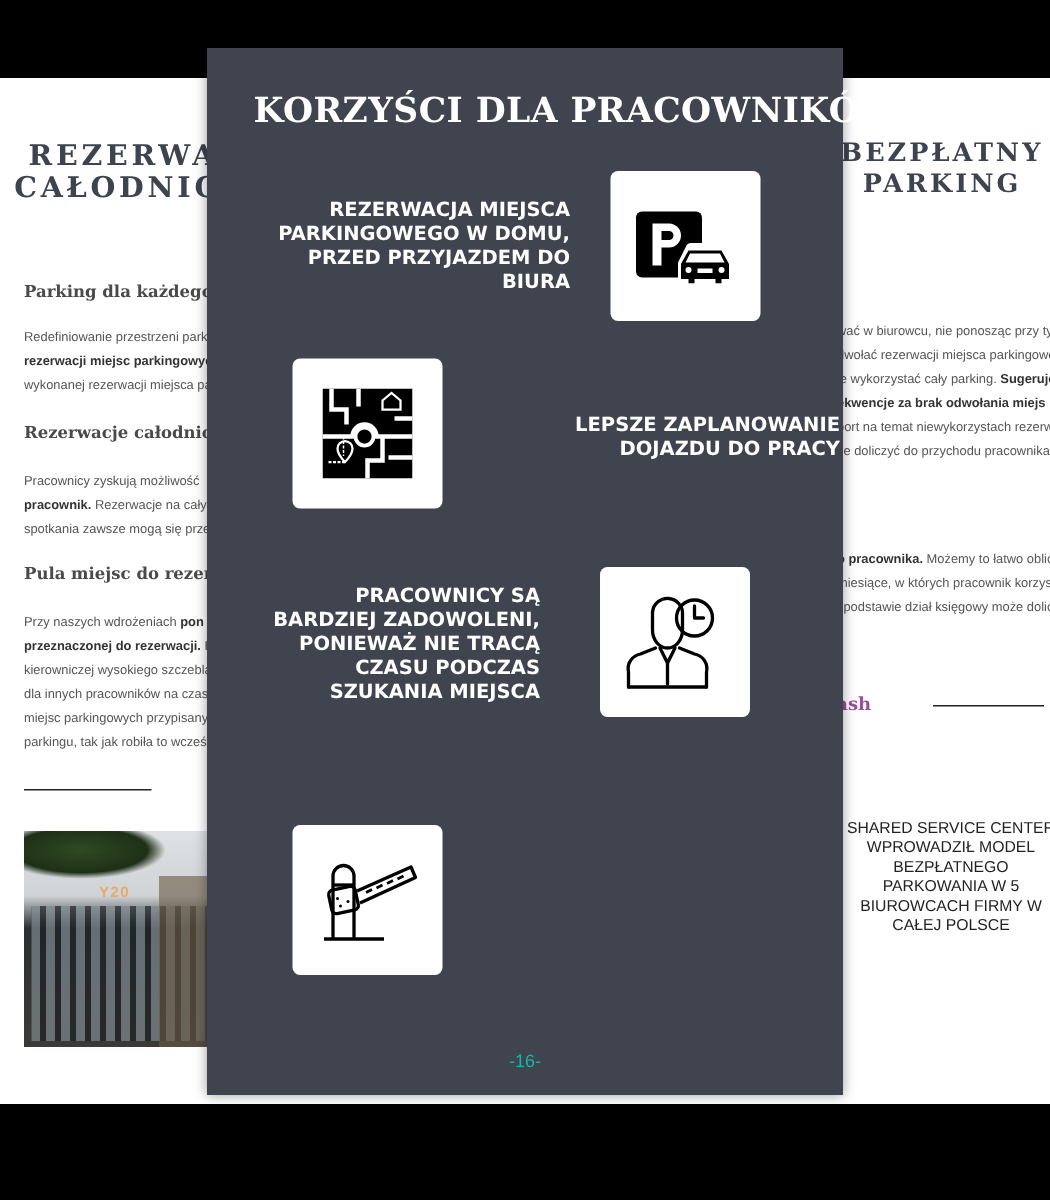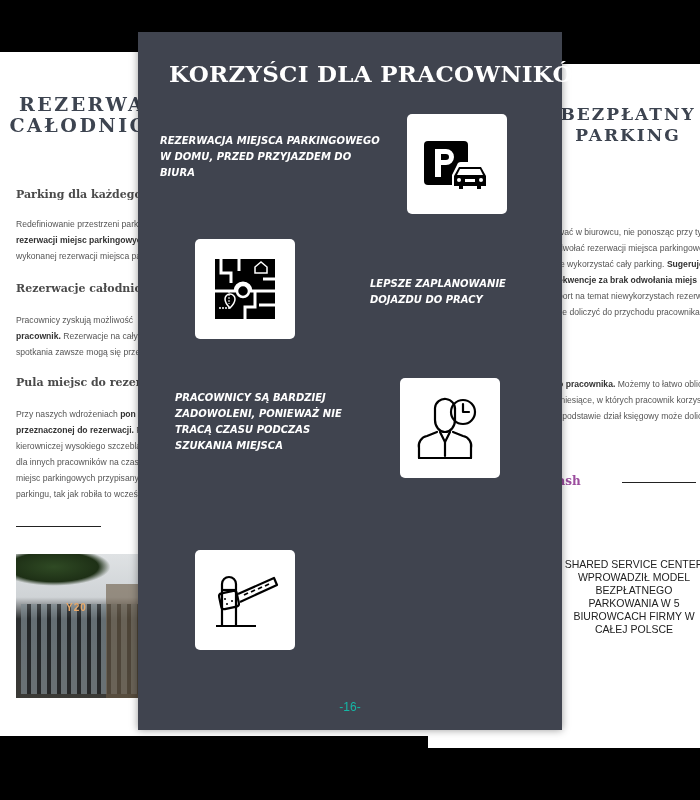--- a/index.html
+++ b/index.html
@@ -1,42 +1,42 @@
 <!DOCTYPE html>
 <html><head>
 <meta charset="utf-8">
 <style>
   html, body { margin:0; padding:0; }
   body { width:700px; height:800px; background:#000; position:relative; overflow:hidden; font-family:"Liberation Sans", sans-serif; }
 
   .page-left { position:absolute; left:0; top:52px; width:430px; height:684px; background:#ffffff; overflow:hidden; }
-  .page-right { position:absolute; left:428px; top:64px; width:272px; height:684px; background:#ffffff; overflow:hidden; }
+  .page-right { position:absolute; left:428px; top:52px; width:272px; height:684px; background:#ffffff; overflow:hidden; }
 
   .left-title { position:absolute; left:6px; top:42px; font-family:"DejaVu Serif", serif; font-weight:bold; font-size:19px; letter-spacing:2.5px; line-height:21px; color:#3d4450; text-align:center; width:170px; }
   .sec-head { position:absolute; left:16px; font-family:"DejaVu Serif", serif; font-weight:bold; font-size:11px; color:#4a4a4a; white-space:nowrap; }
   .para { position:absolute; left:16px; width:180px; font-family:"Liberation Sans", sans-serif; font-size:8.6px; line-height:16px; color:#555; white-space:nowrap; }
   .para b { color:#333; }
   .left-rule { position:absolute; left:16px; top:474px; width:85px; height:1px; background:#222; }
   .building { position:absolute; left:16px; top:502px; width:130px; height:144px; background:linear-gradient(180deg,#dfe2e4 0%,#cfd3d6 30%,#2c2f30 45%,#3b3a36 100%); }
   .building .tree { position:absolute; left:0; top:0; width:95px; height:32px; background:radial-gradient(ellipse at 40% 40%,#2f4a24 0%,#1e3016 55%,rgba(0,0,0,0) 70%); }
   .building .grid { position:absolute; left:5px; top:50px; width:120px; height:90px; background:repeating-linear-gradient(90deg,#7e8a90 0 6px,#1f2224 6px 10px), #2a2c2c; opacity:.7; }
   .building .tower { position:absolute; left:90px; top:30px; width:40px; height:114px; background:#6b5a45; opacity:.6; }
-  .building .logo { position:absolute; left:50px; top:36px; color:#e8a96a; font-size:10px; font-weight:bold; letter-spacing:1px;margin-top:12px; }
+  .building .logo { position:absolute; left:50px; top:36px; color:#e8a96a; font-size:10px; font-weight:bold; letter-spacing:1px; }
 
   .right-title { position:absolute; left:120px; top:40px; width:160px; text-align:center; font-family:"DejaVu Serif", serif; font-weight:bold; font-size:17px; letter-spacing:2px; line-height:21px; color:#3d4450; }
   .rpara { position:absolute; left:130px; width:200px; font-size:8.6px; line-height:16px; color:#555; white-space:nowrap; }
   .rpara b { color:#333; }
   .rcash { position:absolute; left:120px; top:410px; font-family:"DejaVu Serif", serif; font-weight:bold; font-size:12px; color:#9b4d9e; }
   .rrule { position:absolute; left:194px; top:418px; width:74px; height:1px; background:#222; }
   .rshared { position:absolute; left:132px; top:494px; width:148px; text-align:center; font-family:"Liberation Sans", sans-serif; font-size:10.5px; line-height:13px; color:#222; }
 
   .center { position:absolute; left:138px; top:32px; width:424px; height:698px; background:#40444f; box-shadow:0 0 8px rgba(0,0,0,.4); }
   .c-title { position:absolute; left:0; top:28px; width:492px; text-align:center; font-family:"DejaVu Serif", serif; font-weight:bold; font-size:23px; color:#ffffff; letter-spacing:0.3px; }
   .ibox { position:absolute; width:100px; height:100px; background:#fff; border-radius:5px; display:flex; align-items:center; justify-content:center; }
-  .btext { position:absolute; text-align:left; color:#fff; font-family:"DejaVu Sans", sans-serif; font-weight:bold; font-size:10px; line-height:16px;font-style:italic; }
+  .btext { position:absolute; text-align:right; color:#fff; font-family:"DejaVu Sans", sans-serif; font-weight:bold; font-size:13px; line-height:16px; }
   .pagenum { position:absolute; left:0; top:668px; width:424px; text-align:center; color:#14b8a6; font-size:12px; font-family:"Liberation Sans", sans-serif; }
 </style>
 </head>
 <body>
 
 <div class="page-left">
   <div class="left-title">
     <div>REZERWAC</div>
     <div>CAŁODNIOW</div>
   </div>

